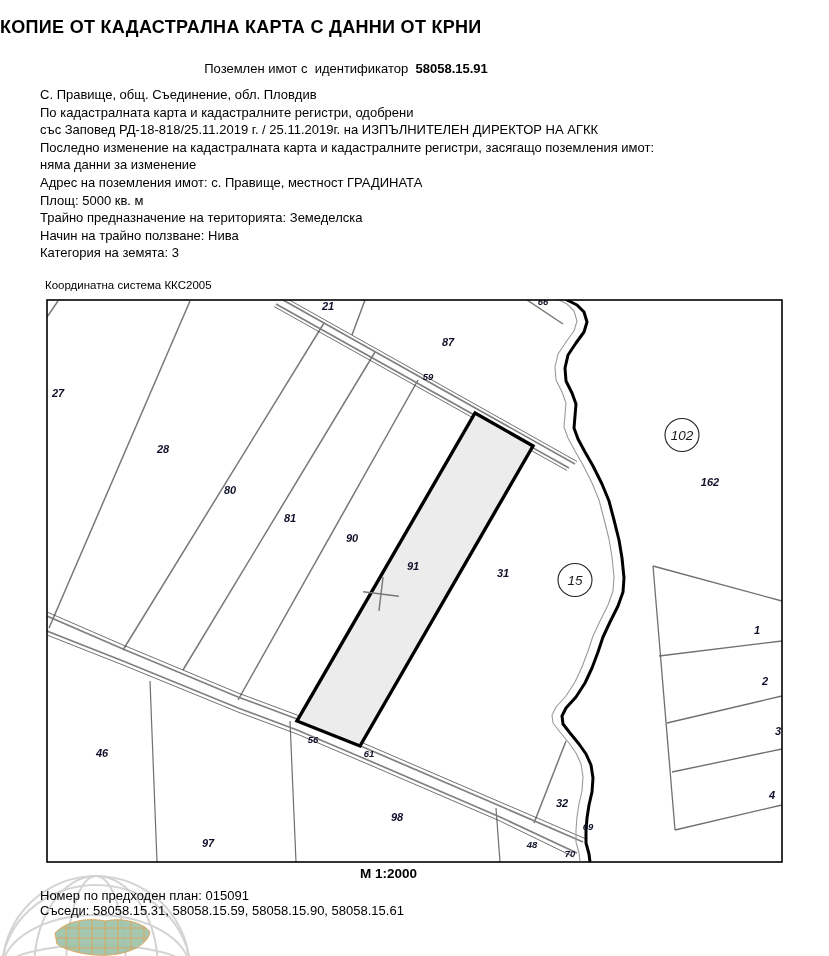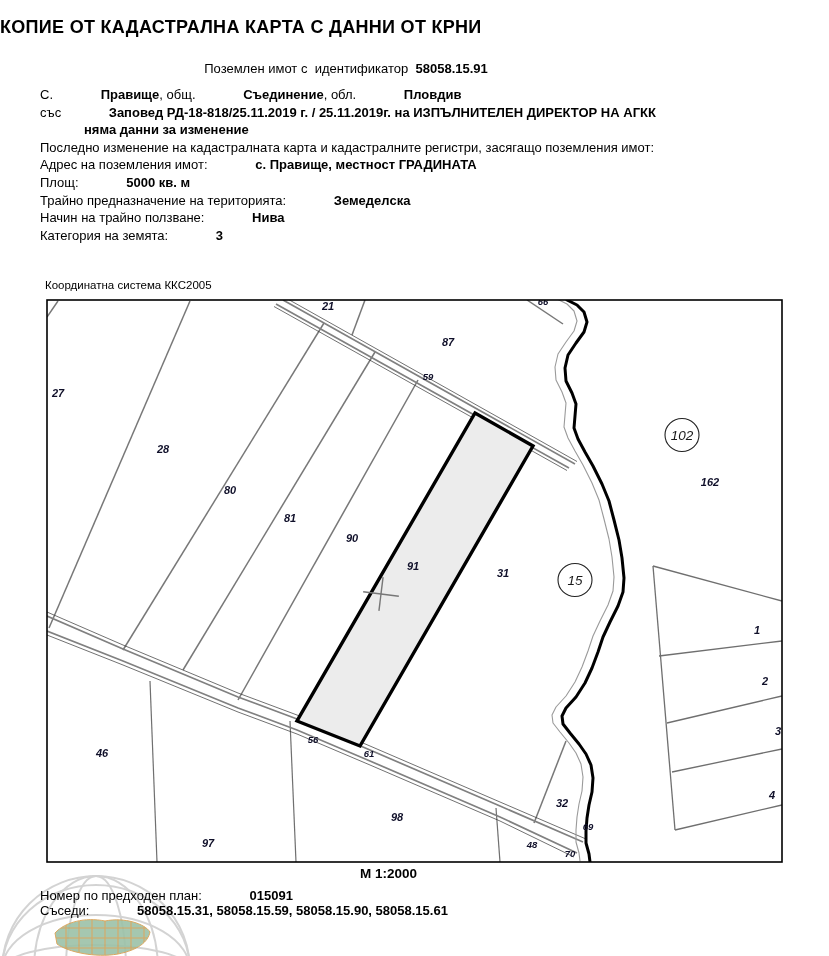--- a/index.html
+++ b/index.html
@@ -13,21 +13,21 @@
   }
   .subtitle{
     position:absolute;top:61px;left:0;width:692px;text-align:center;
     font-size:13px;white-space:pre;
   }
   .subtitle .b{font-weight:bold;}
   .info-block{
     position:absolute;left:40px;top:86px;width:760px;
     font-size:13px;line-height:17.6px;
   }
-  .rline .b{font-weight:bold;margin-left:44px;}
+  .rline .b{font-weight:normal;}
   .coord-label{
     position:absolute;left:45px;top:279px;font-size:11.5px;
   }
   #map-svg{position:absolute;left:40px;top:293px;}
   .scale-label{
     position:absolute;top:866px;left:0;width:777px;text-align:center;
     font-size:13.5px;font-weight:bold;
   }
   .footer-block{
     position:absolute;left:40px;top:888px;width:760px;
@@ -41,23 +41,24 @@
 </style>
 </head>
 <body>
 
 <div class="title">КОПИЕ ОТ КАДАСТРАЛНА КАРТА С ДАННИ ОТ КРНИ</div>
 
 <div class="subtitle"><span>Поземлен имот с  идентификатор  </span><span class="b">58058.15.91</span></div>
 
 <div class="info-block">
     <div class="rline"><span>С. </span><span class="b">Правище</span><span>, общ. </span><span class="b">Съединение</span><span>, обл. </span><span class="b">Пловдив</span></div>
+    <div class="rline"><span>По кадастралната карта и кадастралните регистри, одобрени</span></div>
     <div class="rline"><span>със </span><span class="b">Заповед РД-18-818/25.11.2019 г. / 25.11.2019г. на ИЗПЪЛНИТЕЛЕН ДИРЕКТОР НА АГКК</span></div>
+    <div class="rline"><span>Последно изменение на кадастралната карта и кадастралните регистри, засягащо поземления имот:</span></div>
     <div class="rline"><span class="b">няма данни за изменение</span></div>
-    <div class="rline"><span>Последно изменение на кадастралната карта и кадастралните регистри, засягащо поземления имот:</span></div>
     <div class="rline"><span>Адрес на поземления имот: </span><span class="b">с. Правище, местност ГРАДИНАТА</span></div>
     <div class="rline"><span>Площ: </span><span class="b">5000 кв. м</span></div>
     <div class="rline"><span>Трайно предназначение на територията: </span><span class="b">Земеделска</span></div>
     <div class="rline"><span>Начин на трайно ползване: </span><span class="b">Нива</span></div>
     <div class="rline"><span>Категория на земята: </span><span class="b">3</span></div>
   </div>
 
 <div class="coord-label">Координатна система ККС2005</div>
 
 <svg id="map-svg" width="750" height="575" viewBox="40 293 750 575" xmlns="http://www.w3.org/2000/svg">

